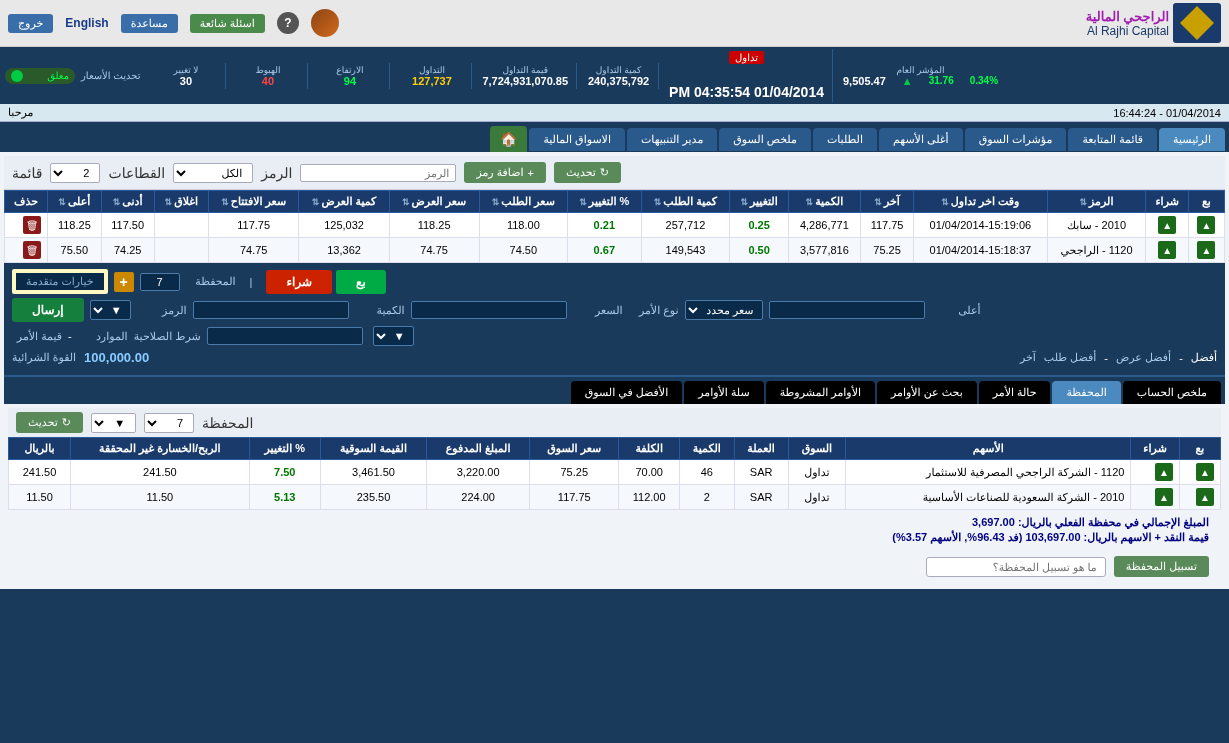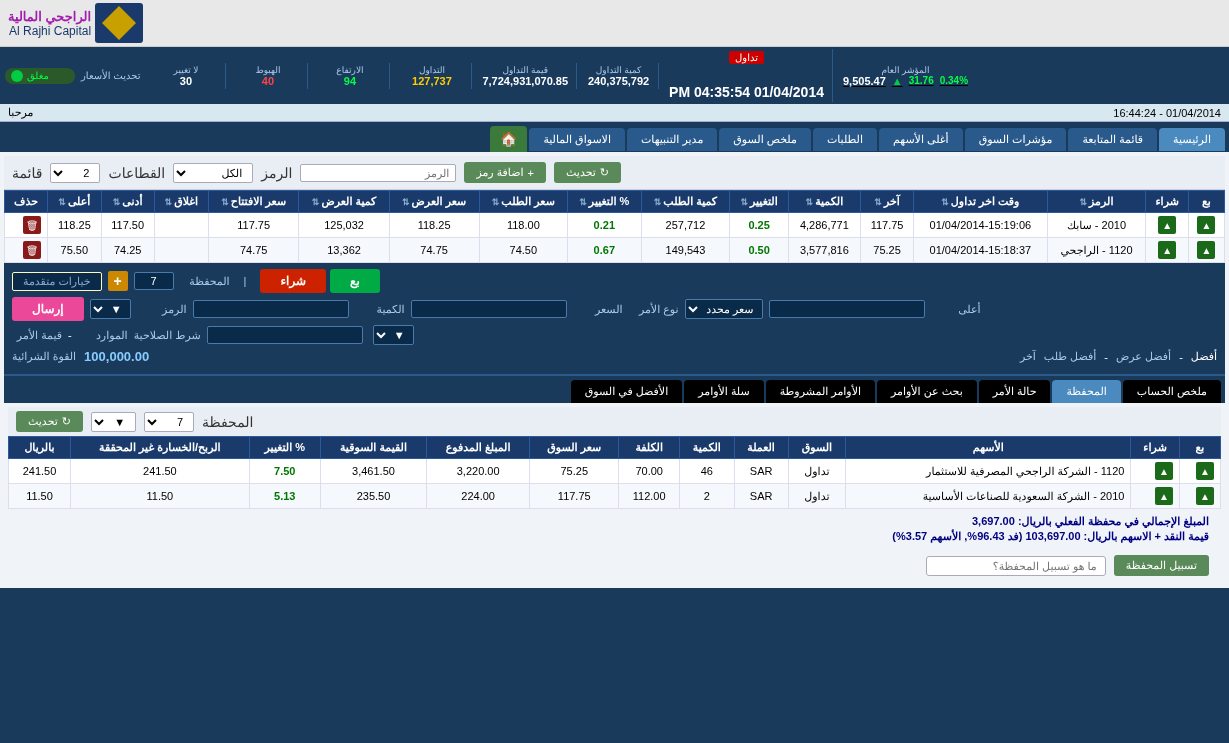--- a/index.html
+++ b/index.html
@@ -22,23 +22,23 @@
     
     
     #ticker-bar { background: #1a3a5c; display: flex; align-items: center; padding: 2px 5px; gap: 2px; direction: ltr; }
     .ticker-item { display: flex; flex-direction: column; align-items: center; padding: 2px 8px; border-right: 1px solid #2a5a8c; min-width: 80px; }
     .ticker-item:last-child { border-right: none; }
     .ticker-label { color: #aac8e8; font-size: 9px; }
     .ticker-value { color: white; font-size: 11px; font-weight: bold; }
     .ticker-value.green { color: #00ff44; }
     .ticker-value.red { color: #ff4444; }
     .ticker-value.yellow { color: #ffcc00; }
-    .ticker-main { display: flex; gap: 6px; text-decoration: underline; }
+    .ticker-main { display: flex; gap: 16px; }
     .price-badge { background: #cc0000; color: white; padding: 1px 6px; border-radius: 2px; font-size: 10px; }
-    .toggle-switch { background: #2a5a2a; border-radius: 10px; padding: 2px 6px; color: #00ff44; font-size: 10px; cursor: pointer; display: flex; align-items: center; gap: 4px; min-width: 70px; }
+    .toggle-switch { background: #2a5a2a; border-radius: 10px; padding: 2px 6px; color: #00ff44; font-size: 10px; cursor: pointer; display: flex; align-items: center; gap: 4px; min-width: 70px; justify-content: space-between; }
     .toggle-dot { width: 12px; height: 12px; background: #00cc44; border-radius: 50%; }
     
     
     #date-bar { background: #d8e8f0; padding: 2px 8px; display: flex; justify-content: space-between; align-items: center; font-size: 11px; border-bottom: 1px solid #aac; direction: rtl; }
     
     
     #nav-tabs { background: #1a3a5c; display: flex; align-items: center; padding: 4px 4px 0; gap: 2px; direction: rtl; }
     .nav-tab { background: #2a5a8c; color: white; padding: 5px 14px; border-radius: 4px 4px 0 0; cursor: pointer; font-size: 11px; white-space: nowrap; }
     .nav-tab.active { background: #4a8abf; }
     .home-btn { background: #3a7a3a; color: white; padding: 5px 10px; border-radius: 4px 4px 0 0; cursor: pointer; font-size: 14px; }
@@ -61,28 +61,28 @@
     .data-table tr:nth-child(even) td { background: #f5f8fc; }
     .data-table td.green { color: #007700; font-weight: bold; }
     .sort-arrow { color: #88aacc; font-size: 9px; }
     
     
     #trading-panel { background: #1a3a5c; padding: 6px 8px; direction: rtl; }
     .trading-row { display: flex; align-items: center; gap: 6px; margin-bottom: 4px; }
     .trading-label { color: #aac8e8; font-size: 11px; min-width: 50px; }
     .trading-input { border: 1px solid #4a7aaa; background: #0a2a4a; color: white; padding: 2px 6px; border-radius: 2px; font-size: 11px; min-width: 80px; direction: rtl; }
     .trading-select { border: 1px solid #4a7aaa; background: #0a2a4a; color: white; padding: 2px 4px; border-radius: 2px; font-size: 11px; direction: rtl; }
-    .btn-send { background: #ec4899; color: white; border: none; padding: 5px 20px; border-radius: 3px; cursor: pointer; font-size: 12px; font-weight: bold; }
+    .btn-send { background: #15803d; color: white; border: none; padding: 5px 20px; border-radius: 3px; cursor: pointer; font-size: 12px; font-weight: bold; }
     .btn-buy { background: #cc2200; color: white; border: none; padding: 5px 20px; border-radius: 3px; cursor: pointer; font-size: 12px; font-weight: bold; }
     .btn-sell { background: #00aa44; color: white; border: none; padding: 5px 20px; border-radius: 3px; cursor: pointer; font-size: 12px; font-weight: bold; }
     .trading-value { color: white; font-size: 11px; }
     .trading-value.amount { color: #88ccff; font-size: 13px; font-weight: bold; }
     .portfolio-num { background: #0a2a4a; color: white; border: 1px solid #4a7aaa; padding: 2px 8px; border-radius: 2px; font-size: 11px; min-width: 40px; text-align: center; }
     .btn-plus { background: #cc8800; color: white; border: none; width: 20px; height: 20px; border-radius: 2px; cursor: pointer; font-size: 14px; font-weight: bold; }
-    .adv-options { background: #0a2a4a; color: #88aacc; border: 1px solid #fef9c3; padding: 2px 10px; border-radius: 2px; font-size: 11px; cursor: pointer; }
+    .adv-options { background: #0a2a4a; color: #88aacc; border: 4px solid #fef9c3; padding: 2px 10px; border-radius: 2px; font-size: 11px; cursor: pointer; }
     
     
     #bottom-tabs { background: #1a3a5c; display: flex; align-items: center; padding: 4px 4px 0; gap: 2px; direction: rtl; border-top: 2px solid #2a5a8c; }
     .bottom-tab { background: #000000; color: white; padding: 5px 14px; border-radius: 4px 4px 0 0; cursor: pointer; font-size: 11px; white-space: nowrap; }
     .bottom-tab.active { background: #4a8abf; }
     
     
     #portfolio-area { background: #f0f4f8; padding: 4px; }
     #portfolio-header { display: flex; align-items: center; justify-content: flex-end; padding: 4px 8px; gap: 8px; background: #e8eef4; direction: rtl; }
     
@@ -100,20 +100,28 @@
     .th-sort { display: flex; align-items: center; justify-content: center; gap: 2px; }
     
     .action-icons { display: flex; align-items: center; gap: 2px; justify-content: center; }
     .icon-buy { background: #1a6a1a; color: white; width: 18px; height: 18px; display: flex; align-items: center; justify-content: center; cursor: pointer; border-radius: 2px; font-size: 10px; }
     .icon-trash { background: #8a1a1a; color: white; width: 18px; height: 18px; display: flex; align-items: center; justify-content: center; cursor: pointer; border-radius: 2px; font-size: 10px; }
   </style>
 </head>
 <body>
 
 <div id="top-bar">
+  <div class="left-section">
+    <button class="nav-btn">خروج</button>
+    <span style="color:#1a3a8a; font-weight:bold; font-size:12px;">English</span>
+    <button class="nav-btn">مساعدة</button>
+    <button class="nav-btn green">اسئلة شائعة</button>
+    <div class="help-icon">?</div>
+    <div class="user-icon"></div>
+  </div>
   <div class="logo-area right-section">
     <div class="logo-text">
       <div class="arabic">الراجحي المالية</div>
       <div class="english">Al Rajhi Capital</div>
     </div>
     <div class="logo-box">
       <div class="logo-diamond"></div>
     </div>
   </div>
 </div>

